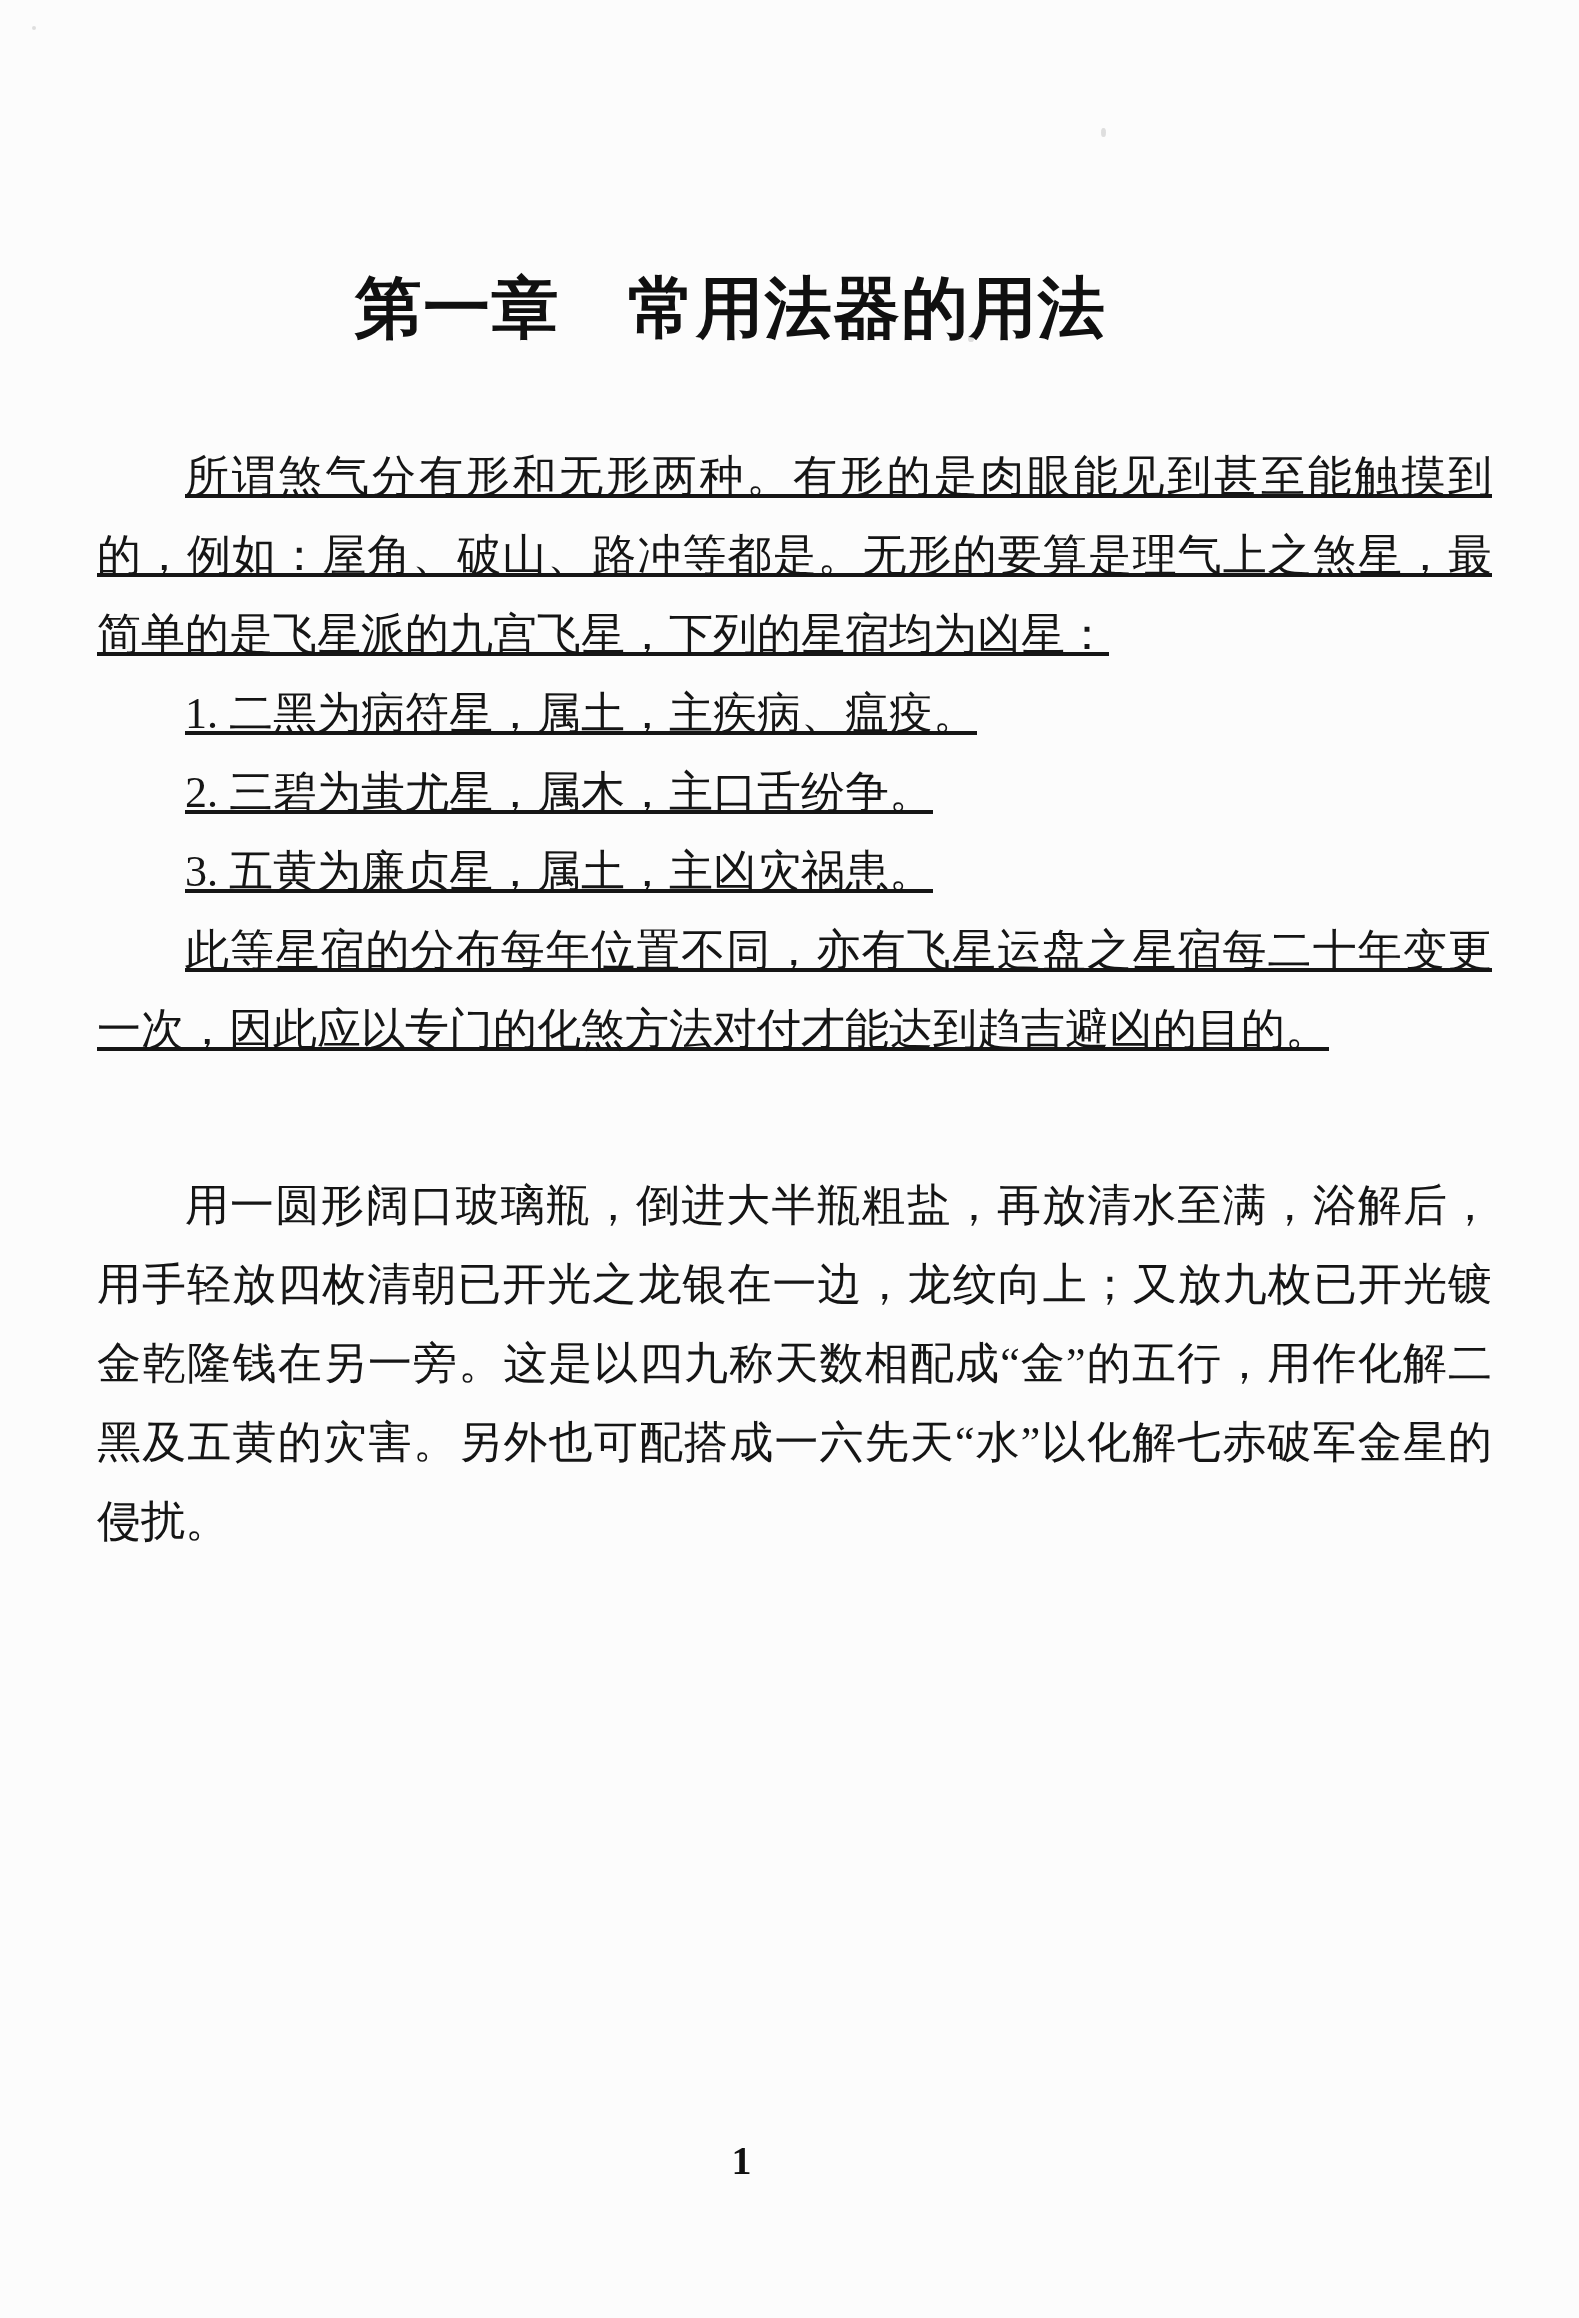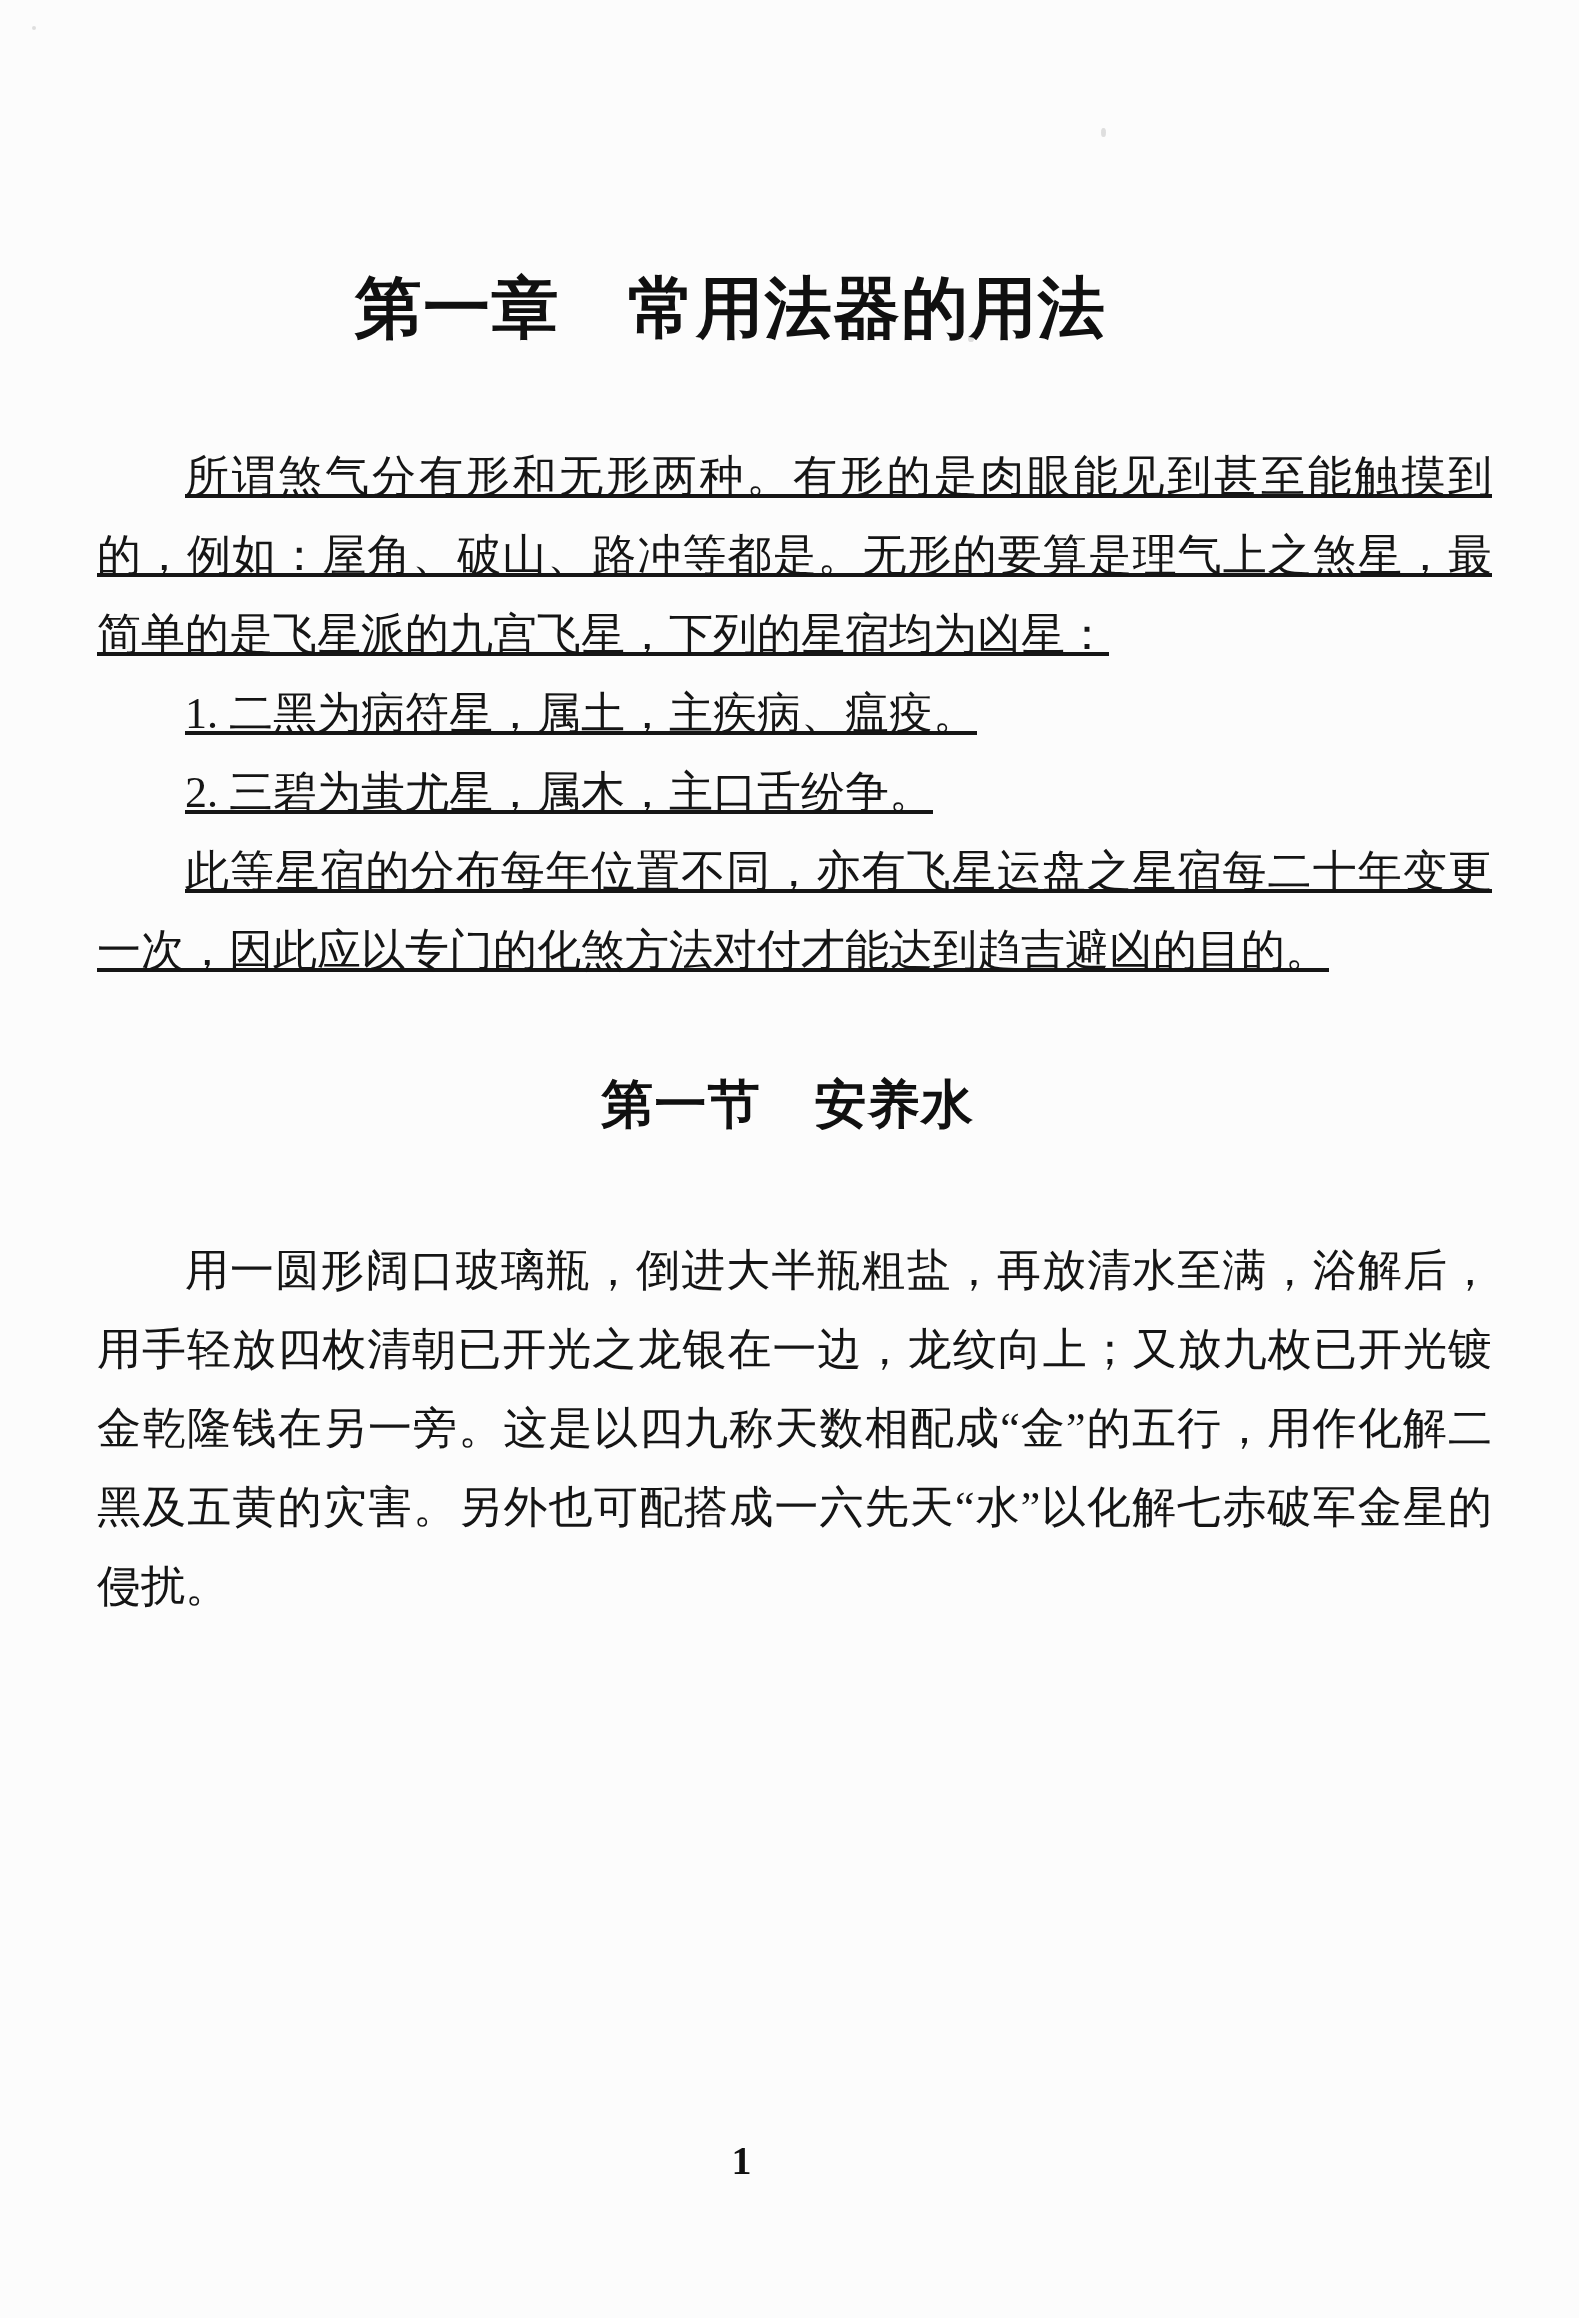--- a/index.html
+++ b/index.html
@@ -90,26 +90,26 @@
   <div class="speck speck-2"></div>
   <div class="speck speck-3"></div>
 
   <h1 class="chapter-title">第一章　常用法器的用法</h1>
 
   <div class="body-block">
     <p>所谓煞气分有形和无形两种。有形的是肉眼能见到甚至能触摸到的，例如：屋角、破山、路冲等都是。无形的要算是理气上之煞星，最简单的是飞星派的九宫飞星，下列的星宿均为凶星：</p>
 
     <p class="list-item">1. 二黑为病符星，属土，主疾病、瘟疫。</p>
     <p class="list-item">2. 三碧为蚩尤星，属木，主口舌纷争。</p>
+    <p class="list-item">3. 五黄为廉贞星，属土，主凶灾祸患。</p>
 
     <p>此等星宿的分布每年位置不同，亦有飞星运盘之星宿每二十年变更一次，因此应以专门的化煞方法对付才能达到趋吉避凶的目的。</p>
 
   </div>
 
-  <h2 class="section-title">第一节　安养水</h2>
 
   <div class="section-block">
     <p>用一圆形阔口玻璃瓶，倒进大半瓶粗盐，再放清水至满，浴解后，用手轻放四枚清朝已开光之龙银在一边，龙纹向上；又放九枚已开光镀金乾隆钱在另一旁。这是以四九称天数相配成“金”的五行，用作化解二黑及五黄的灾害。另外也可配搭成一六先天“水”以化解七赤破军金星的侵扰。</p>
   </div>
 
   <div class="page-number">1</div>
 
 </div>
 
 

